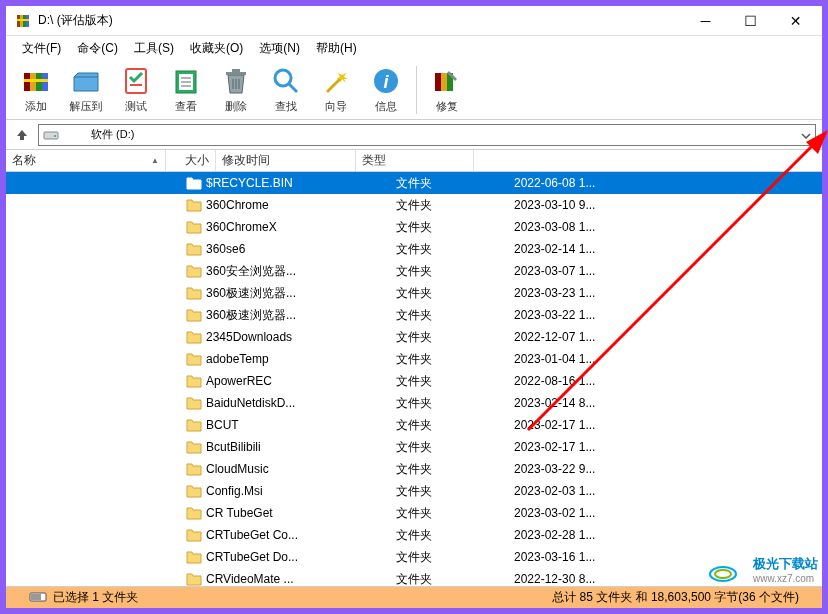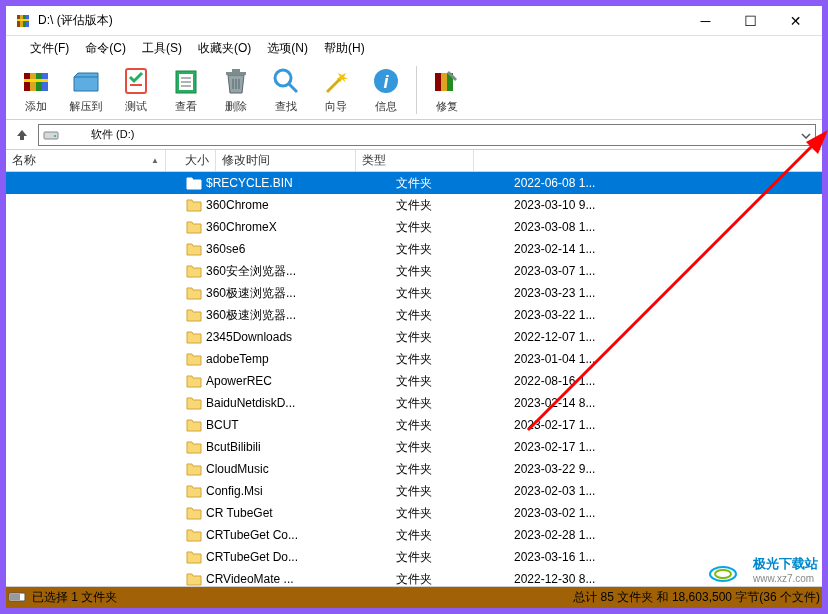--- a/index.html
+++ b/index.html
@@ -3,21 +3,21 @@
 <meta charset="utf-8">
 <style>
 * { margin: 0; padding: 0; box-sizing: border-box; font-family: "Microsoft YaHei", "Segoe UI", sans-serif; }
 body { width: 828px; height: 614px; overflow: hidden; position: relative; background: #f0f0f0; }
 .window { width: 828px; height: 614px; background: #fff; border: 6px solid #8b5cf6; display: flex; flex-direction: column; }
 .titlebar { height: 30px; background: #fff; display: flex; align-items: center; padding: 0 4px; border-bottom: 1px solid #e0e0e0; }
 .titlebar .app-icon { width: 16px; height: 16px; margin: 0 6px; display: flex; align-items: center; justify-content: center; }
 .titlebar .title { font-size: 12px; color: #000; flex: 1; }
 .titlebar .win-controls { display: flex; }
 .titlebar .win-btn { width: 45px; height: 28px; display: flex; align-items: center; justify-content: center; font-size: 14px; color: #000; cursor: pointer; }
-.menubar { height: 24px; display: flex; align-items: center; padding: 0 16px; font-size: 12px; color: #000; background: #fff; }
+.menubar { height: 24px; display: flex; align-items: center; padding: 0 8px; font-size: 12px; color: #000; background: #fff; }
 .menubar .menu-item { padding: 2px 8px; cursor: pointer; }
 .toolbar { height: 60px; display: flex; align-items: center; padding: 2px 6px; background: #fff; border-bottom: 1px solid #d0d0d0; gap: 2px; }
 .tool-btn { width: 48px; height: 56px; display: flex; flex-direction: column; align-items: center; justify-content: center; cursor: pointer; font-size: 11px; color: #333; gap: 2px; }
 .tool-sep { width: 1px; height: 48px; background: #d0d0d0; margin: 0 4px; }
 .tool-icon { width: 32px; height: 32px; display: flex; align-items: center; justify-content: center; }
 .navbar { height: 30px; display: flex; align-items: center; padding: 0 6px; background: #fff; border-bottom: 1px solid #d0d0d0; gap: 6px; position: relative; }
 .nav-up { width: 20px; height: 20px; cursor: pointer; display: flex; align-items: center; justify-content: center; }
 .path-box { flex: 1; height: 22px; border: 1px solid #7a7a7a; display: flex; align-items: center; padding: 0 4px; font-size: 11px; background: #fff; gap: 28px; }
 .path-box .drive-icon { width: 16px; height: 16px; margin-right: 4px; display: flex; align-items: center; justify-content: center; }
 .list-header { height: 22px; display: flex; border-bottom: 1px solid #d0d0d0; background: #fff; font-size: 12px; }
@@ -29,21 +29,21 @@
 .col-sort { margin-left: auto; font-size: 8px; color: #666; }
 .file-list { flex: 1; overflow-y: auto; background: #fff; font-size: 12px; }
 .file-row { height: 22px; display: flex; align-items: center; cursor: pointer; justify-content: center; }
 .file-row.selected { background: #0078d7; color: #fff; }
 .file-row .cell { padding: 0 6px; white-space: nowrap; overflow: hidden; text-overflow: ellipsis; }
 .cell-name { width: 160px; display: flex; align-items: center; gap: 4px; }
 .cell-size { width: 50px; text-align: right; }
 .cell-type { width: 118px; }
 .cell-mtime { width: 140px; }
 .folder-icon { width: 16px; height: 14px; flex-shrink: 0; }
-.statusbar { height: 22px; border-top: 1px solid #d0d0d0; display: flex; align-items: center; padding: 0 2px; font-size: 12px; background: #a16207; gap: 8px; }
+.statusbar { height: 22px; border-top: 1px solid #d0d0d0; display: flex; align-items: center; padding: 0 23px; font-size: 12px; background: #fdba74; gap: 8px; }
 .status-left { display: flex; align-items: center; gap: 6px; }
 .status-right { margin-left: auto; }
 .arrow-overlay { position: absolute; top: 130px; right: 0; width: 350px; height: 310px; pointer-events: none; z-index: 100; }
 .watermark { position: absolute; bottom: 30px; right: 10px; display: flex; align-items: flex-end; gap: 16px; font-size: 13px; color: #0088cc; font-weight: bold; z-index: 50; }
 .watermark .wm-sub { font-size: 10px; color: #888; font-weight: normal; }
 </style>
 </head>
 <body>
 
 <div class="window">

